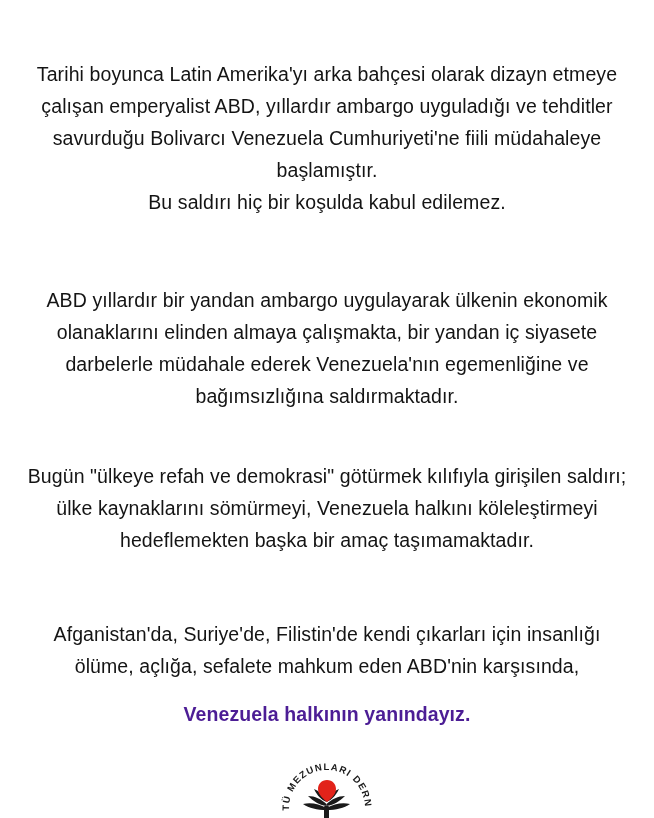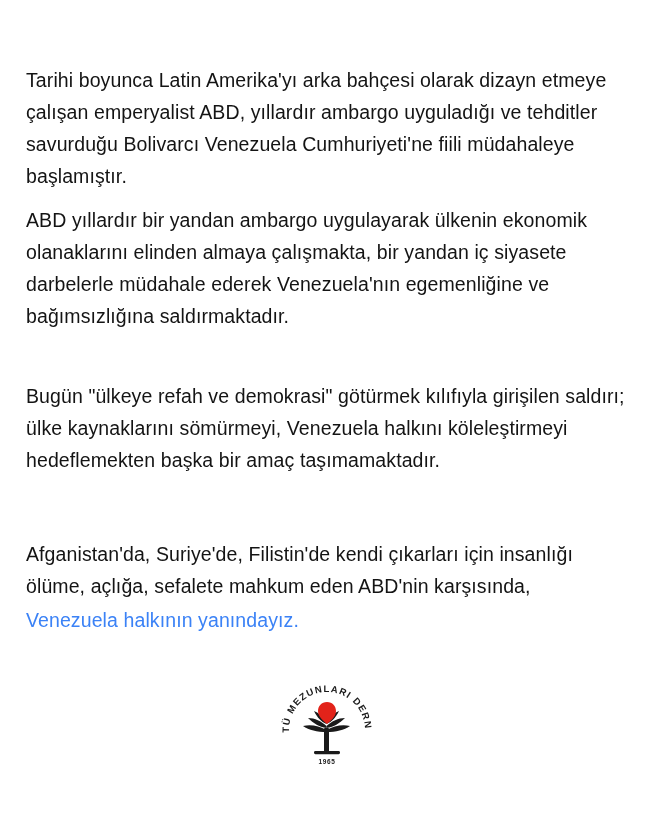--- a/index.html
+++ b/index.html
@@ -16,44 +16,45 @@
   }
   .statement {
     box-sizing: border-box;
     width: 654px;
     height: 818px;
     padding: 58px 26px 14px 26px;
     display: flex;
     flex-direction: column;
   }
   .para {
+    text-align: center;
     font-size: 19.5px;
     line-height: 32px;
     letter-spacing: 0.1px;
     color: #141414;
     margin: 0 0 26px 0;
   }
   .para.tight {
     margin-bottom: 0;
   }
   .para.block2 {
-    margin-top: 12px;
+    margin-top: 40px;
   }
   .para.block3 {
     margin-top: 22px;
   }
   .para.block4 {
     margin-top: 36px;
     margin-bottom: 0;
   }
   .bold-line {
     display: block;
-    font-weight: normal;
-    color: #3b82f6;
-    margin-top: 2px;
+    font-weight: bold;
+    color: #4c1d95;
+    margin-top: 16px;
   }
   .logo-area {
     margin-top: auto;
     display: flex;
     flex-direction: column;
     align-items: center;
     justify-content: center;
     padding-bottom: 34px;
   }
   .logo {
@@ -67,20 +68,21 @@
   .spacer-top { height: 6px; }
 </style>
 </head>
 <body>
 
 <div class="statement">
 
   <div class="spacer-top"></div>
 
   <p class="para tight">Tarihi boyunca Latin Amerika'yı arka bahçesi olarak dizayn etmeye çalışan emperyalist ABD, yıllardır ambargo uyguladığı ve tehditler savurduğu Bolivarcı Venezuela Cumhuriyeti'ne fiili müdahaleye başlamıştır.</p>
+  <p class="para">Bu saldırı hiç bir koşulda kabul edilemez.</p>
 
   <p class="para block2">ABD yıllardır bir yandan ambargo uygulayarak ülkenin ekonomik olanaklarını elinden almaya çalışmakta, bir yandan iç siyasete darbelerle müdahale ederek Venezuela'nın egemenliğine ve bağımsızlığına saldırmaktadır.</p>
 
   <p class="para block3">Bugün "ülkeye refah ve demokrasi" götürmek kılıfıyla girişilen saldırı; ülke kaynaklarını sömürmeyi, Venezuela halkını köleleştirmeyi hedeflemekten başka bir amaç taşımamaktadır.</p>
 
   <p class="para block4">Afganistan'da, Suriye'de, Filistin'de kendi çıkarları için insanlığı ölüme, açlığa, sefalete mahkum eden ABD'nin karşısında,</p>
   <p class="para">
     <span class="bold-line">Venezuela halkının yanındayız.</span>
   </p>
 

